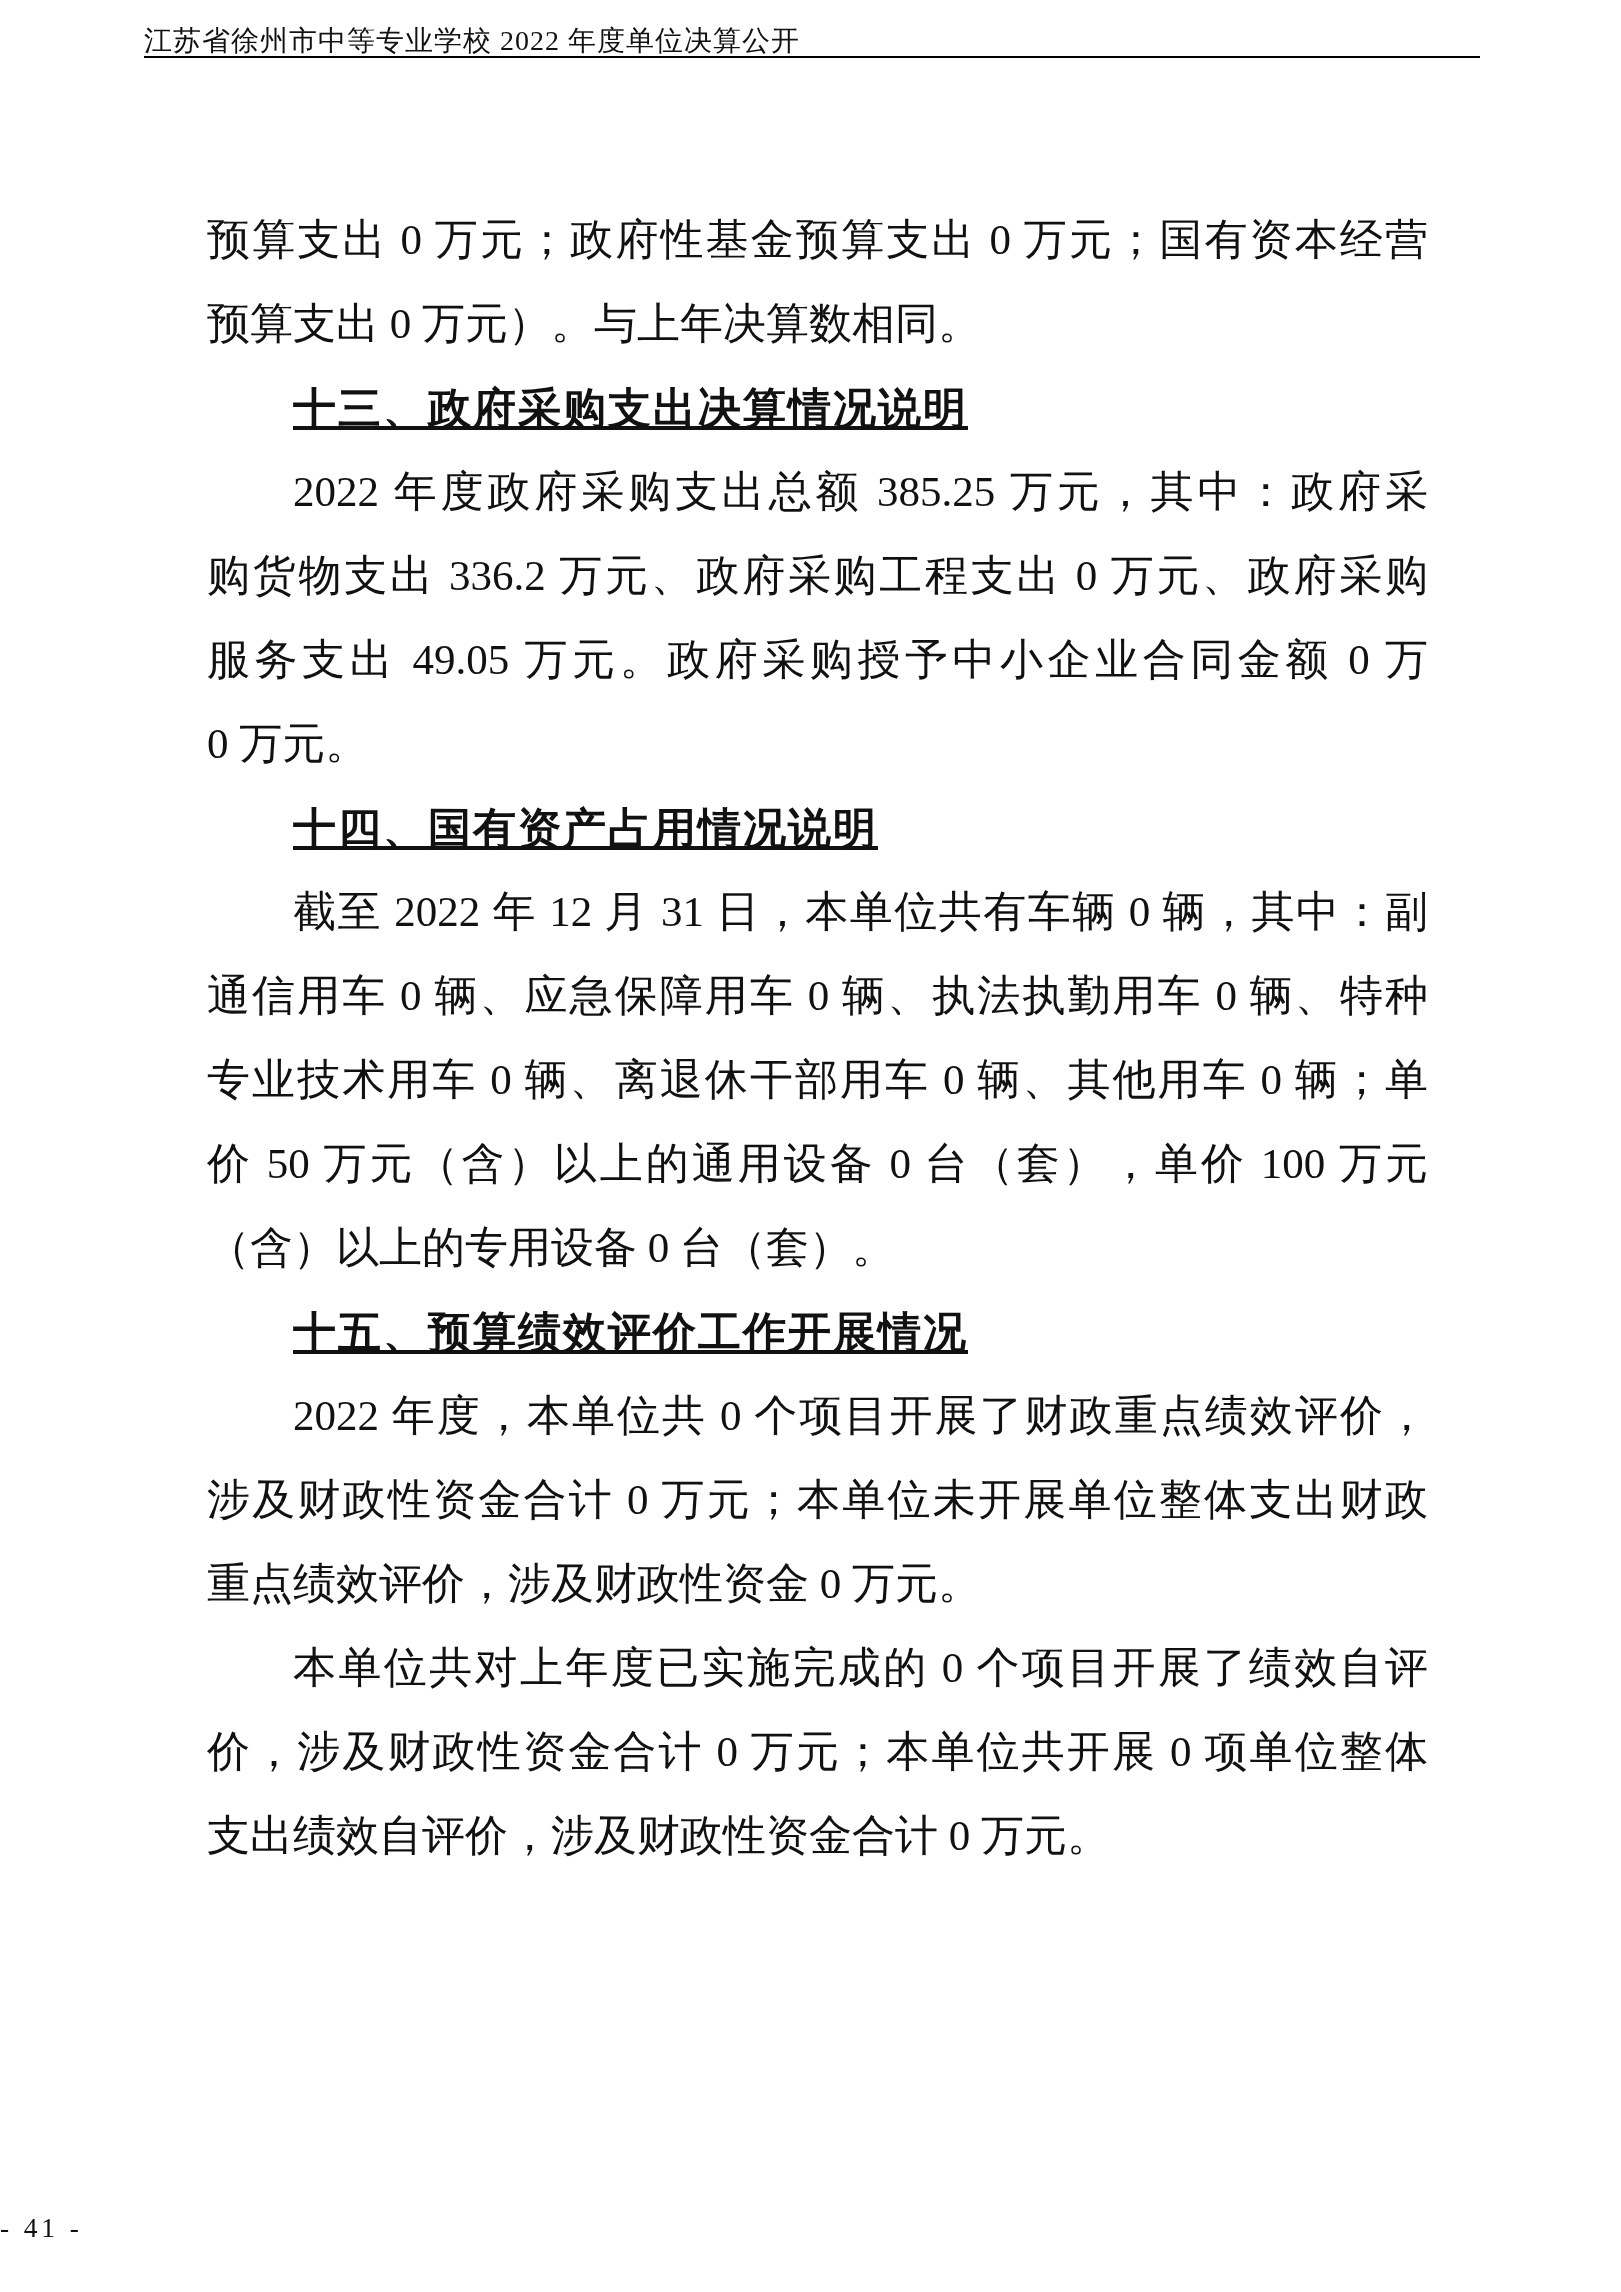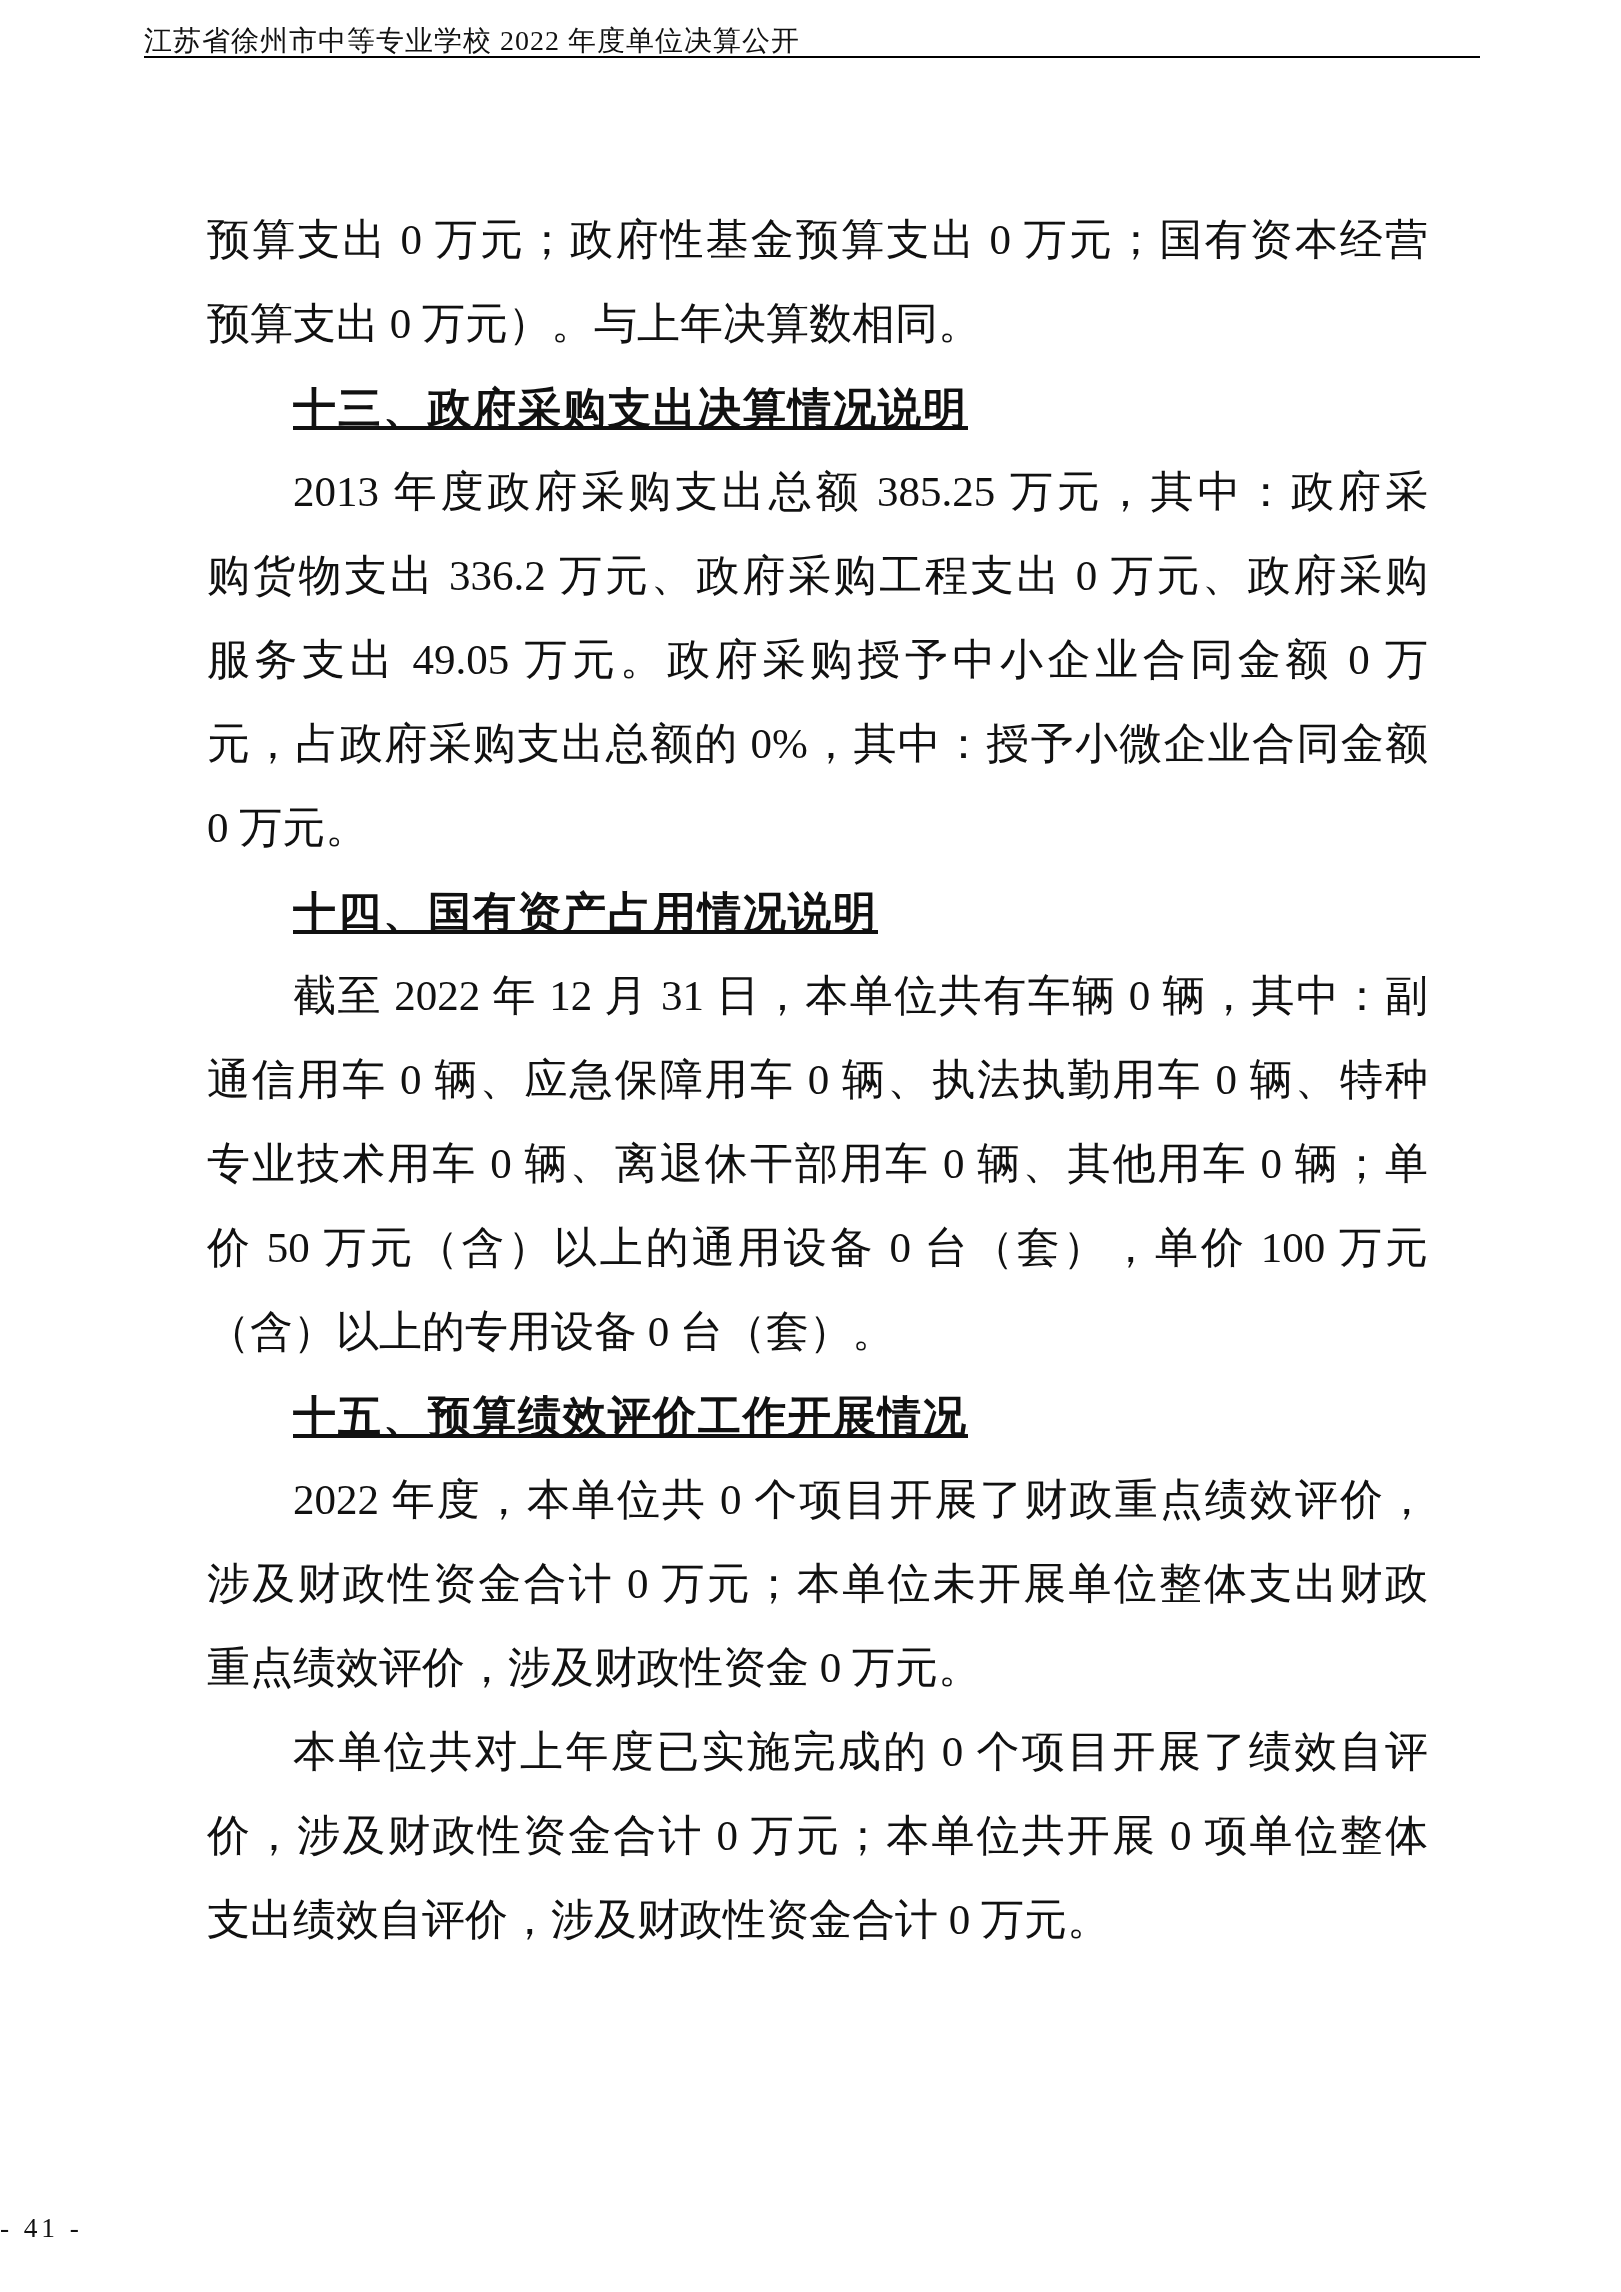--- a/index.html
+++ b/index.html
@@ -77,24 +77,23 @@
 <div class="page">
   <div>
     <div class="header-title">江苏省徐州市中等专业学校 2022 年度单位决算公开</div>
     <div class="header-rule"></div>
   </div>
 
   <div class="doc-body" id="doc-body">
       <div class="line justify">预算支出 0 万元；政府性基金预算支出 0 万元；国有资本经营</div>
       <div class="line">预算支出 0 万元）。与上年决算数相同。</div>
       <div class="line bold indent">十三、政府采购支出决算情况说明</div>
-      <div class="line indent justify">2013 年度政府采购支出总额 385.25 万元，其中：政府采</div>
+      <div class="line indent justify">2022 年度政府采购支出总额 385.25 万元，其中：政府采</div>
       <div class="line justify">购货物支出 336.2 万元、政府采购工程支出 0 万元、政府采购</div>
       <div class="line justify">服务支出 49.05 万元。政府采购授予中小企业合同金额 0 万</div>
-      <div class="line justify">元，占政府采购支出总额的 0%，其中：授予小微企业合同金额</div>
       <div class="line">0 万元。</div>
       <div class="line bold indent">十四、国有资产占用情况说明</div>
       <div class="line indent justify">截至 2022 年 12 月 31 日，本单位共有车辆 0 辆，其中：副</div>
       <div class="line justify">通信用车 0 辆、应急保障用车 0 辆、执法执勤用车 0 辆、特种</div>
       <div class="line justify">专业技术用车 0 辆、离退休干部用车 0 辆、其他用车 0 辆；单</div>
       <div class="line justify">价 50 万元（含）以上的通用设备 0 台（套），单价 100 万元</div>
       <div class="line">（含）以上的专用设备 0 台（套）。</div>
       <div class="line bold indent">十五、预算绩效评价工作开展情况</div>
       <div class="line indent justify">2022 年度，本单位共 0 个项目开展了财政重点绩效评价，</div>
       <div class="line justify">涉及财政性资金合计 0 万元；本单位未开展单位整体支出财政</div>

